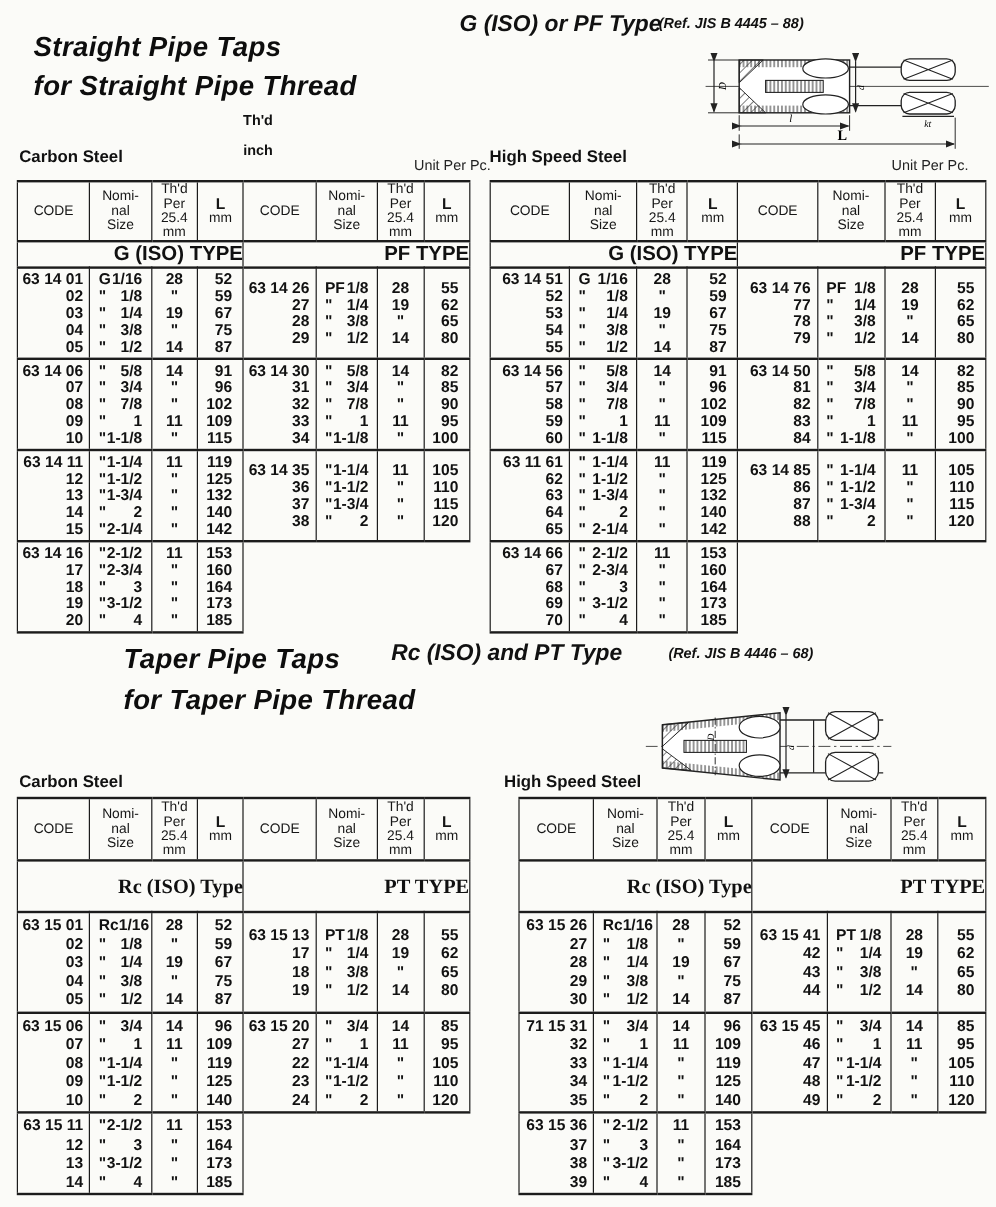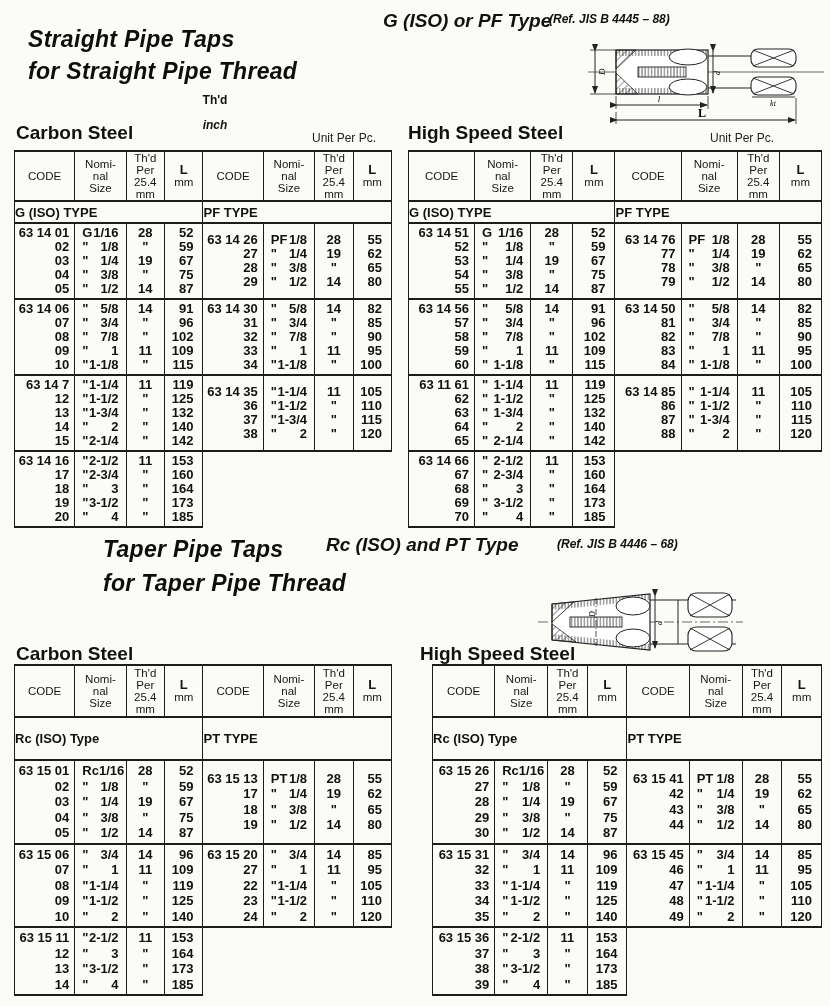--- a/index.html
+++ b/index.html
@@ -6,33 +6,33 @@
   body{
     width:830px;height:1006px;position:relative;overflow:hidden;
     background:#fbfbf8;color:#111;
     font-family:"Liberation Sans", sans-serif;
     -webkit-font-smoothing:antialiased;
   }
   .abs{position:absolute;}
   .title{font-style:italic;font-weight:bold;font-size:23px;letter-spacing:.3px;white-space:nowrap;color:#0d0d0d;}
   .type-label{font-style:italic;font-weight:bold;font-size:19px;white-space:nowrap;}
   .ref-label{font-style:italic;font-weight:bold;font-size:12px;white-space:nowrap;}
-  .steel{font-weight:bold;font-size:19px;white-space:nowrap;text-align:center;}
-  .unit{font-size:12px;white-space:nowrap;color:#222;}
+  .steel{font-weight:bold;font-size:14px;white-space:nowrap;text-align:center;}
+  .unit{font-size:12px;white-space:nowrap;color:#222;margin-left:33px;}
   .thd-note{font-weight:bold;font-size:12px;text-align:center;width:50px;}
 
   
   .cat table{border-collapse:collapse;table-layout:fixed;width:100%;}
   .cat th,.cat td{border:1.5px solid #1c1c1c;padding:0;vertical-align:middle;}
   .cat tr.hdr th{border-top-width:2px;border-bottom-width:2px;background:transparent;font-weight:normal;}
-  .cat td.sub{border-top-width:2px;border-bottom-width:2px;text-align:left;font-weight:bold;font-size:13px;}
+  .cat td.sub{border-top-width:2px;border-bottom-width:2px;text-align:right;font-weight:bold;font-size:17px;}
   .cat tr.blk td{border-top-width:2px;border-bottom-width:2px;padding:2px 0;}
   .cat td.void{border:none;border-top:2px solid #1c1c1c;border-left:1.5px solid #1c1c1c;}
   .t-top tr.hdr{height:50px;} .t-top tr.subr{height:22px;}
-  .t-bot tr.hdr{height:52px;} .t-bot tr.subr{height:43px;}
+  .t-bot tr.hdr{height:52px;} .t-bot tr.subr{height:43px;font-family:Liberation Serif, serif;}
   .hl{font-size:11.5px;line-height:12px;text-align:center;color:#161616;}
   .hbig{font-size:13px;font-weight:bold;}
   .ln{height:14px;line-height:14px;font-size:13px;font-weight:bold;white-space:nowrap;}
   .t-bot .ln{height:15.5px;line-height:15.5px;}
   .c-code .ln{text-align:right;padding-right:5px;}
   .c-nom .ln{display:flex;justify-content:space-between;padding:0 7px 0 7px;}
   .c-thd .ln{text-align:center;}
   .c-l .ln{text-align:right;padding-right:9px;}
 
   
@@ -133,21 +133,21 @@
   <line x1="166" y1="63" x2="209" y2="63" stroke="#222" stroke-width="0.9"></line>
   <text x="187" y="72" font-size="8" font-style="italic" text-anchor="middle">kt</text>
 
   <line x1="30" y1="78" x2="30" y2="90" stroke="#222" stroke-width="0.8"></line>
   <line x1="210" y1="64" x2="210" y2="90" stroke="#222" stroke-width="0.8"></line>
   <line x1="31" y1="86" x2="209" y2="86" stroke="#222" stroke-width="1" marker-start="url(#ar)" marker-end="url(#ar)"></line>
   <text x="116" y="83" font-size="12" font-weight="bold" text-anchor="middle">L</text>
 </svg>
 
 <div class="abs thd-note" style="left:190px;top:93px;">Th'd</div>
-<div class="abs thd-note" style="left:190px;top:118px;font-style:italic;">inch</div>
+<div class="abs thd-note" style="left:190px;top:118px;">inch</div>
 
 <div class="abs steel" style="left:16px;top:122px;">Carbon Steel</div>
 <div class="abs unit" style="left:312px;top:131px;">Unit Per Pc.</div>
 <div class="abs steel" style="left:408px;top:122px;">High Speed Steel</div>
 <div class="abs unit" style="left:710px;top:131px;">Unit Per Pc.</div>
 
 <div class="abs cat t-top" style="left:14px;top:150px;width:378px;">
     <table>
       <colgroup>
         <col style="width:16%">
@@ -366,21 +366,21 @@
           <td class="c-l">
             <div class="ln">82</div>
             <div class="ln">85</div>
             <div class="ln">90</div>
             <div class="ln">95</div>
             <div class="ln">100</div>
           </td>
         </tr>
         <tr class="blk">
           <td class="c-code">
-            <div class="ln">63 14 7</div>
+            <div class="ln">63 14 11</div>
             <div class="ln">12</div>
             <div class="ln">13</div>
             <div class="ln">14</div>
             <div class="ln">15</div>
           </td>
           <td class="c-nom">
             <div class="ln nom">
               <span>"</span>
               <span>1-1/4</span>
             </div>
@@ -1296,21 +1296,21 @@
           </td>
           <td class="c-l">
             <div class="ln">55</div>
             <div class="ln">62</div>
             <div class="ln">65</div>
             <div class="ln">80</div>
           </td>
         </tr>
         <tr class="blk">
           <td class="c-code">
-            <div class="ln">63 15 31</div>
+            <div class="ln">71 15 31</div>
             <div class="ln">32</div>
             <div class="ln">33</div>
             <div class="ln">34</div>
             <div class="ln">35</div>
           </td>
           <td class="c-nom">
             <div class="ln nom">
               <span>"</span>
               <span>3/4</span>
             </div>

